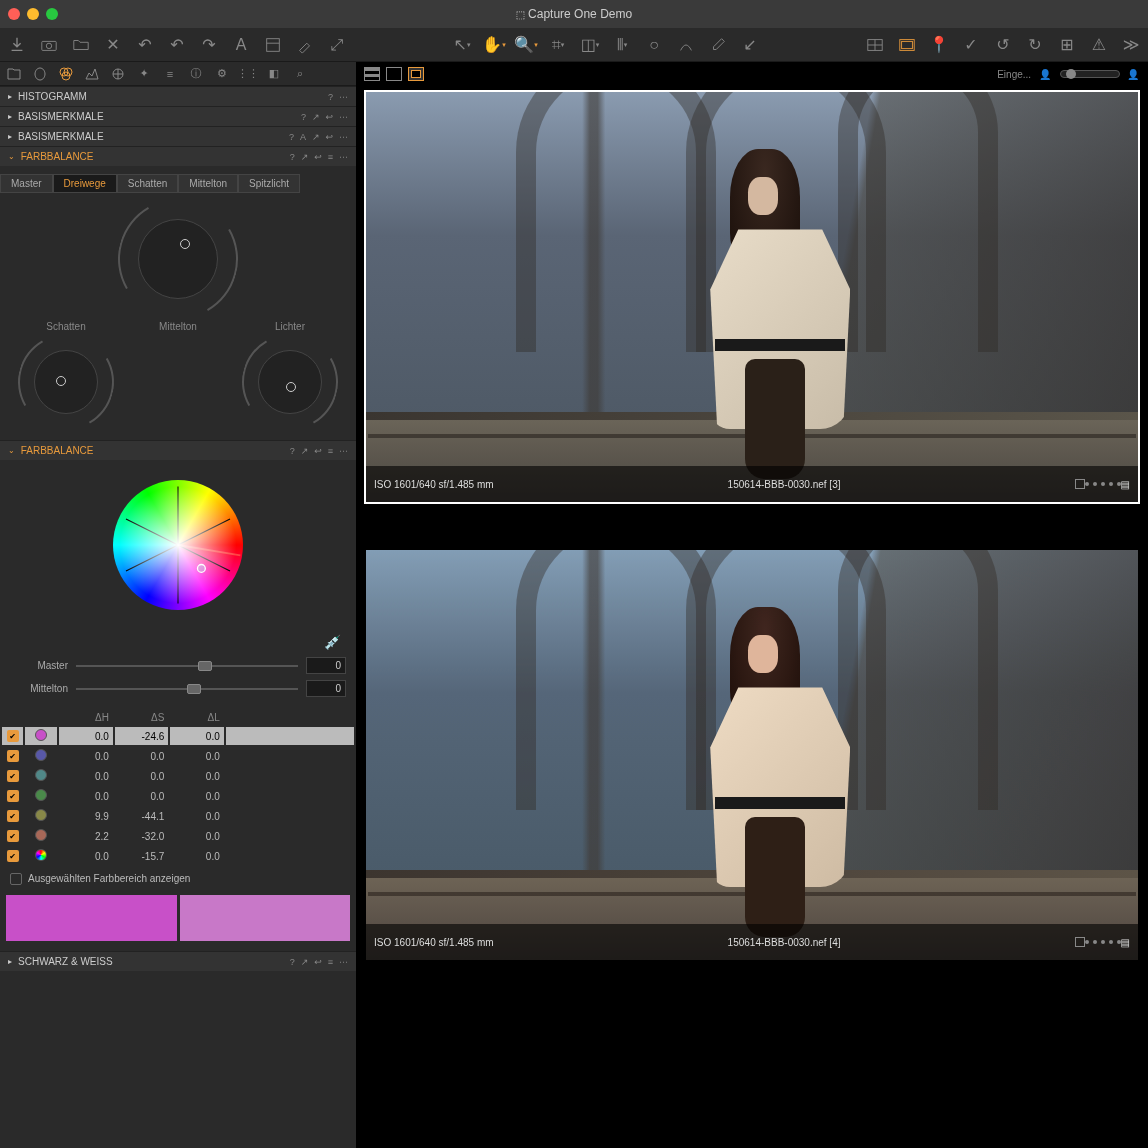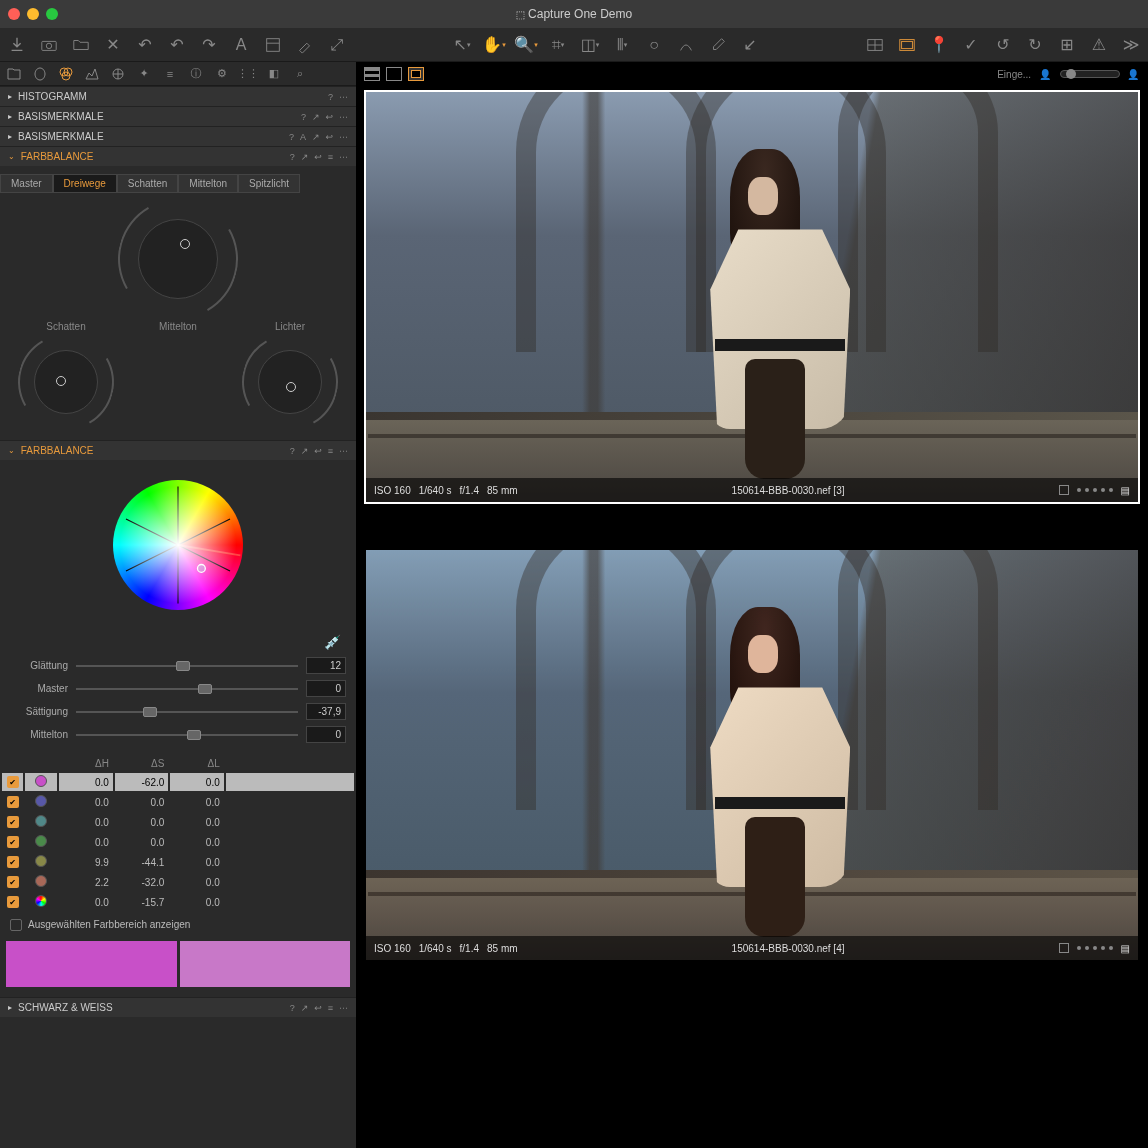--- a/index.html
+++ b/index.html
@@ -77,21 +77,21 @@
 .arch{position:absolute;width:200px;height:300px;border:20px solid rgba(45,40,35,.4);border-bottom:none;border-radius:100px 100px 0 0;top:-40px}
 .arch.a1{left:150px}.arch.a2{left:320px}.arch.a3{right:140px;width:160px}
 .figure{position:absolute;left:42%;top:14%;width:180px;height:78%;}
 .hair{position:absolute;top:0;left:40px;width:70px;height:120px;background:radial-gradient(ellipse at 50% 20%,#3a2820,#1a0f0a);border-radius:40% 40% 20% 30%}
 .face{position:absolute;top:28px;left:58px;width:30px;height:38px;background:#d4b8a0;border-radius:40%}
 .coat{position:absolute;top:80px;left:20px;width:140px;height:200px;background:linear-gradient(135deg,#e8dcc8,#c8bca8);border-radius:10px 10px 30px 20px;clip-path:polygon(20% 0,80% 0,100% 30%,95% 100%,5% 100%,0 30%)}
 .belt{position:absolute;top:190px;left:25px;width:130px;height:12px;background:#1a1a1a}
 .legs{position:absolute;top:210px;left:55px;width:60px;height:120px;background:#2a2018;border-radius:10px 10px 20px 20px}
 .railing{position:absolute;bottom:20%;left:0;right:0;height:8px;background:linear-gradient(90deg,#3a3530,#5a554a);box-shadow:0 20px 0 -2px rgba(40,35,30,.6),0 40px 0 -4px rgba(40,35,30,.4)}
 .walkway{position:absolute;bottom:0;left:0;right:0;height:20%;background:linear-gradient(180deg,#6a6458,#4a4540)}
-.img-info{position:absolute;bottom:0;left:0;right:0;height:24px;background:rgba(0,0,0,.6);display:flex;align-items:center;padding:0 8px;font-size:10px;color:#ddd;gap:8px}
+.img-info{position:absolute;bottom:0;left:0;right:0;height:36px;background:rgba(0,0,0,.6);display:flex;align-items:center;padding:0 8px;font-size:10px;color:#ddd;gap:0}
 .img-info .fn{margin-left:auto;margin-right:auto}
 .dots{display:flex;gap:4px;align-items:center}
 .dot{width:4px;height:4px;border-radius:50%;background:#888}
 .photo.v2{filter:saturate(1.3) hue-rotate(-6deg)}
 svg{width:100%;height:100%}
 </style>
 </head>
 <body>
 
 <div class="titlebar">
@@ -336,42 +336,26 @@
               <line x1="50" y1="50" x2="10" y2="70"></line>
               <line x1="50" y1="50" x2="10" y2="30"></line>
             </g>
             <circle cx="68" cy="68" r="3" fill="#c850c8" stroke="#fff"></circle>
             <line x1="50" y1="50" x2="98" y2="58" stroke="#f44" stroke-width="1.5"></line>
           </svg>
       </div>
       <div class="eyedrop">💉</div>
       <div id="sliders">
           <div class="slider-row">
-      <label>Glättung</label>
-      <div class="slider">
-              <div class="slider-track"></div>
-              <div class="slider-thumb" style="left:45%"></div>
-            </div>
-      <input class="slider-val" value="12" style="">
-    </div>
-          <div class="slider-row">
       <label>Master</label>
       <div class="slider">
               <div class="slider-track"></div>
               <div class="slider-thumb" style="left:55%"></div>
             </div>
       <input class="slider-val" value="0" style="">
-    </div>
-          <div class="slider-row">
-      <label>Sättigung</label>
-      <div class="slider">
-              <div class="slider-track"></div>
-              <div class="slider-thumb" style="left:30%"></div>
-            </div>
-      <input class="slider-val" value="-37,9" style="">
     </div>
           <div class="slider-row">
       <label>Mittelton</label>
       <div class="slider">
               <div class="slider-track"></div>
               <div class="slider-thumb" style="left:50%"></div>
             </div>
       <input class="slider-val" value="0" style="">
     </div>
         </div>
@@ -384,21 +368,21 @@
               <th>ΔS</th>
               <th>ΔL</th>
               <th style="width:120px"></th>
             </tr>
           </thead>
         <tbody id="ctbody">
             <tr class="sel">
      <td style="text-align:center"><span class="chk">✔</span></td>
      <td style="text-align:center"><span class="swatch" style="background:#c850c8"></span></td>
      <td>0.0</td>
-              <td>-62.0</td>
+              <td>-24.6</td>
               <td>0.0</td>
               <td></td>
             </tr>
             <tr class="">
      <td style="text-align:center"><span class="chk">✔</span></td>
      <td style="text-align:center"><span class="swatch" style="background:#5858a8"></span></td>
      <td>0.0</td>
               <td>0.0</td>
               <td>0.0</td>
               <td></td>

